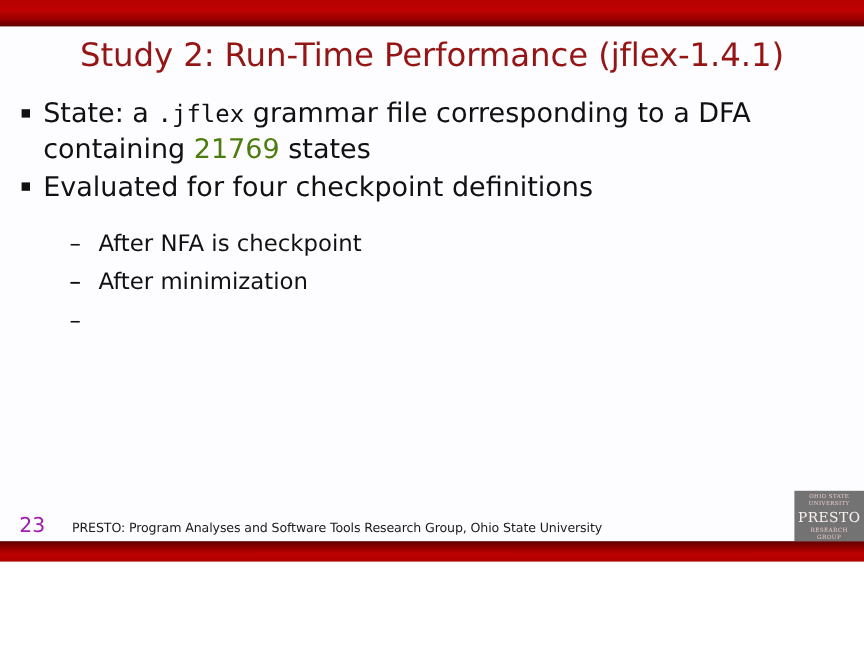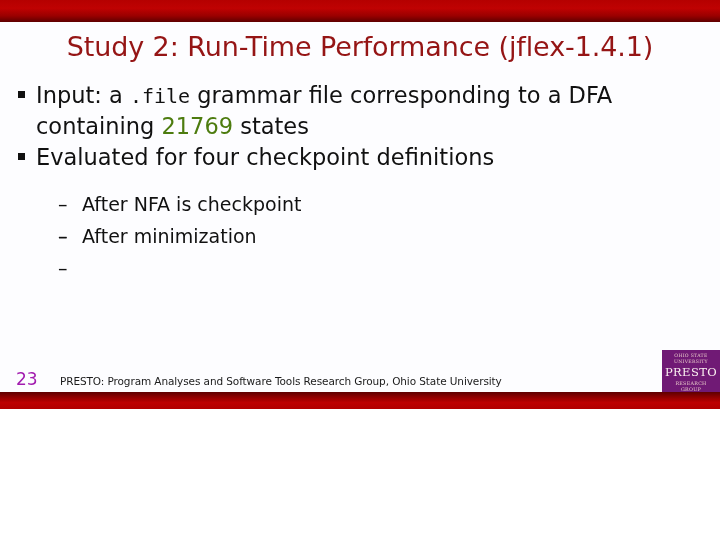--- a/index.html
+++ b/index.html
@@ -12,21 +12,21 @@
     height: 540px;
     overflow: hidden;
     background: #ffffff;
     font-family: "DejaVu Sans", "Liberation Sans", sans-serif;
     -webkit-font-smoothing: antialiased;
   }
 
   .slide {
     position: relative;
     width: 720px;
-    height: 409px;
+    height: 468px;
     background: #fdfdff;
     box-sizing: border-box;
   }
 
   
   .bar-top {
     position: absolute;
     left: 0;
     top: 0;
     width: 720px;
@@ -134,21 +134,21 @@
     overflow: hidden;
   }
 
   
   .logo {
     position: absolute;
     right: 0px;
     bottom: 17px;
     width: 58px;
     height: 42px;
-    background: #701a75;
+    background: #737373;
     color: #f3dede;
     text-align: center;
     font-family: "DejaVu Serif", "Liberation Serif", serif;
     overflow: hidden;
   }
   .logo .l1 {
     font-size: 4.6px;
     line-height: 6px;
     letter-spacing: 0.3px;
     margin-top: 3px;
@@ -187,21 +187,21 @@
 <div class="slide">
 
   <div class="bar-top"></div>
 
   <div class="title">Study 2: Run-Time Performance (jflex-1.4.1)</div>
 
   <div class="body">
 
     <div class="bullet">
       <span class="sq"></span>
-      <span><span>Input: a </span><span class="mono">.file</span><span> grammar file corresponding to a DFA containing </span><span class="hl-red">21769</span><span> states</span></span>
+      <span><span>State: a </span><span class="mono">.jflex</span><span> grammar file corresponding to a DFA containing </span><span class="hl-red">21769</span><span> states</span></span>
     </div>
 
     <div class="bullet">
       <span class="sq"></span>
       <span>Evaluated for four checkpoint definitions</span>
     </div>
 
     <div class="sublist">
       <div class="subitem">
         <span class="dash">–</span>

